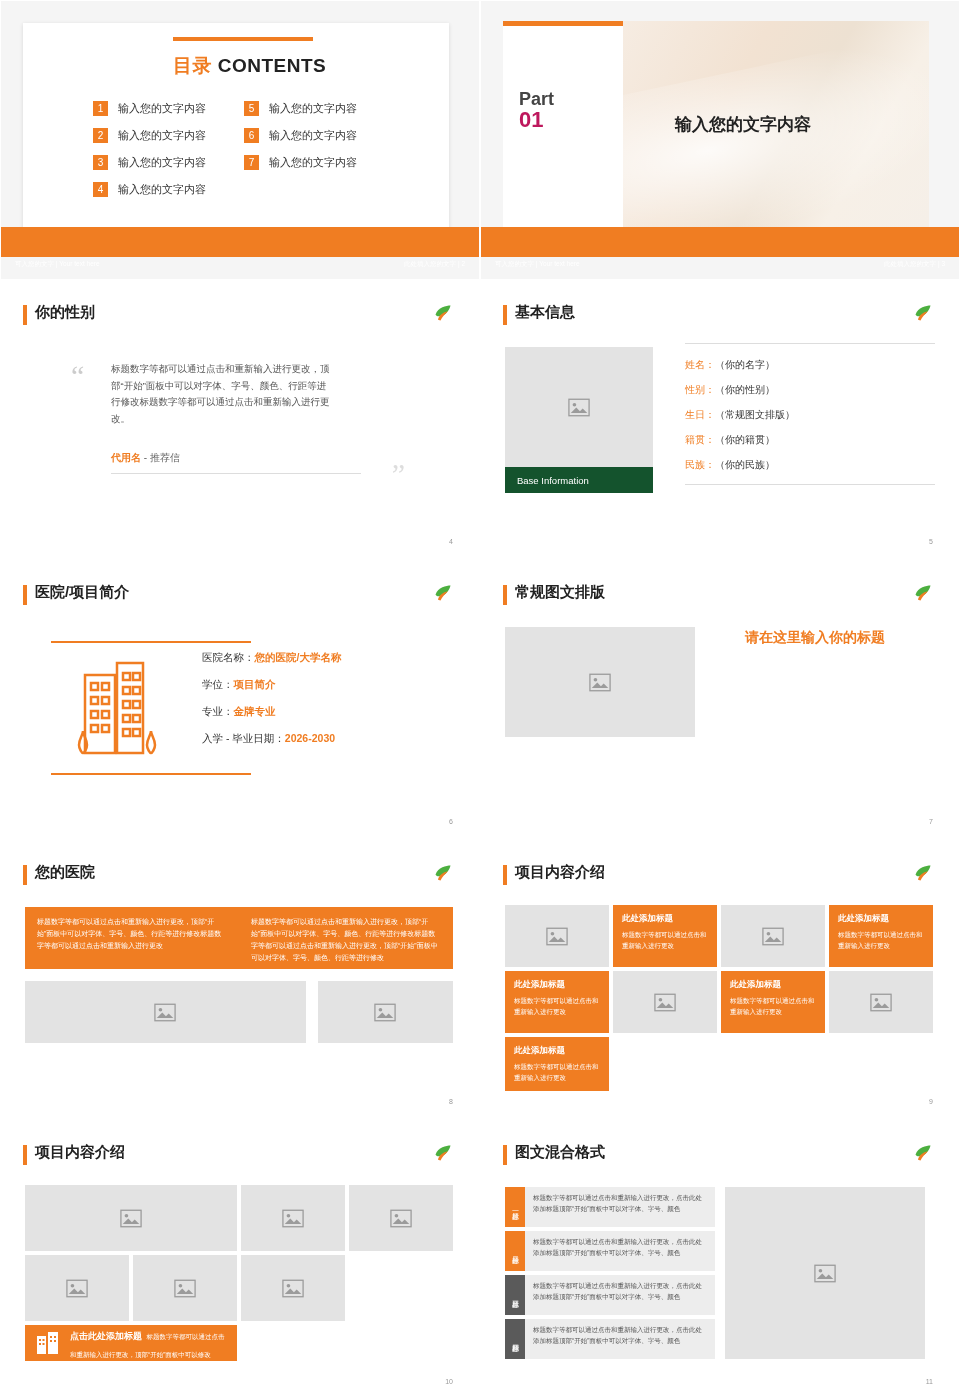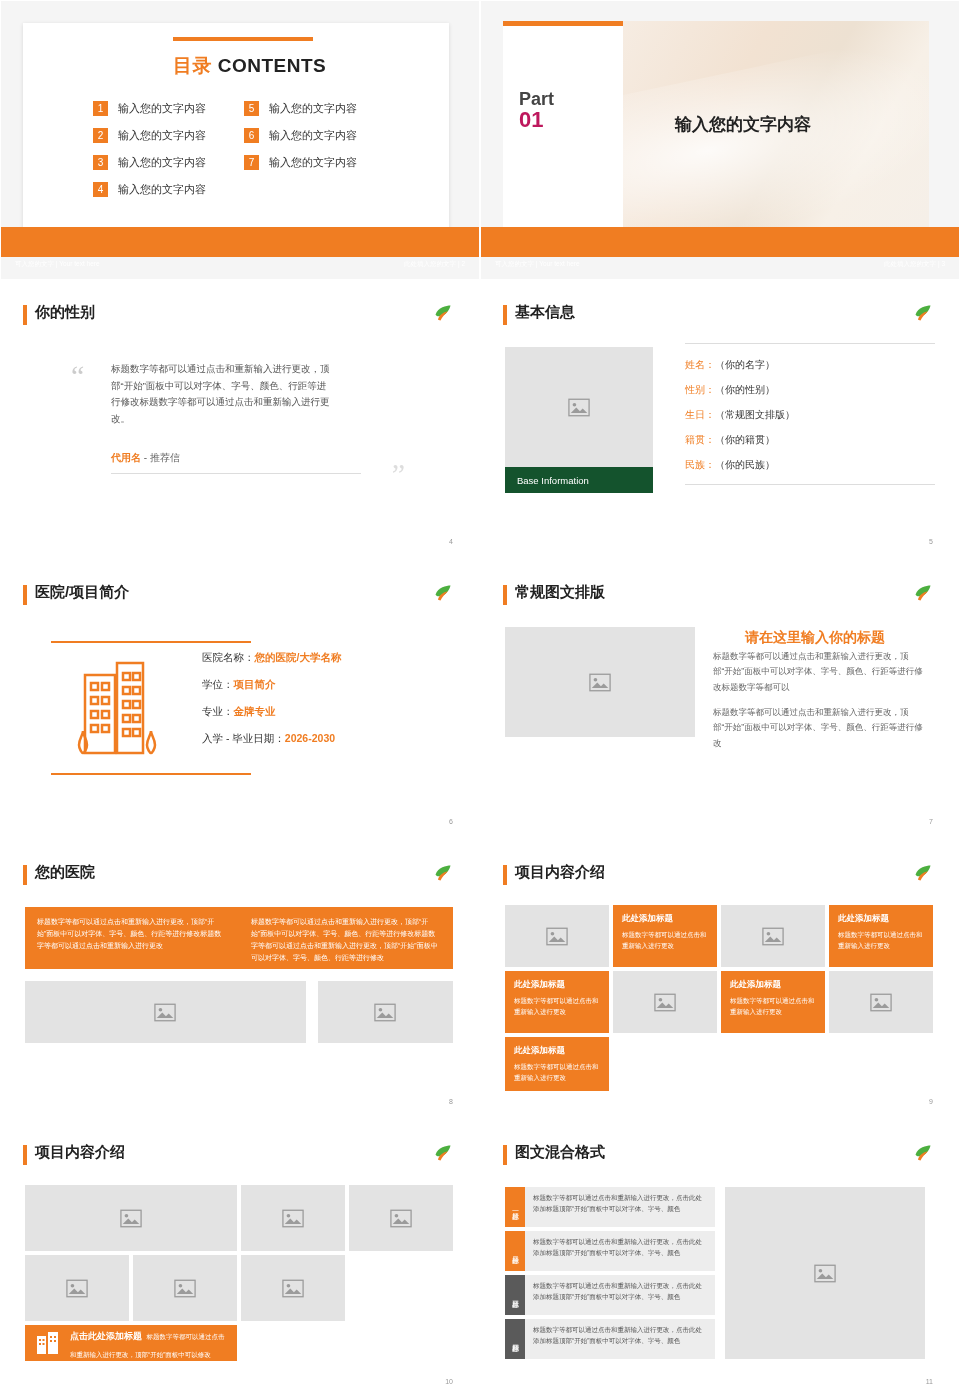--- a/index.html
+++ b/index.html
@@ -339,22 +339,20 @@
         </svg>
     </span>
     <div class="photo imgbox">
       <svg class="ph" viewBox="0 0 24 20">
           <rect x="1" y="1" width="22" height="18" fill="none" stroke="#9b9b9b" stroke-width="1.4"></rect>
           <circle cx="7" cy="7" r="2" fill="#9b9b9b"></circle>
           <path d="M3 16l6-6 4 4 3-3 5 5z" fill="#9b9b9b"></path>
         </svg>
     </div>
     <div class="h3">请在这里输入你的标题</div>
-    <div class="p1">标题数字等都可以通过点击和重新输入进行更改，顶部“开始”面板中可以对字体、字号、颜色、行距等进行修改标题数字等都可以</div>
-    <div class="p2">标题数字等都可以通过点击和重新输入进行更改，顶部“开始”面板中可以对字体、字号、颜色、行距等进行修改</div>
     <div class="pagenum">7</div>
   </div>
 
   <div class="slide cs s8">
     <div class="hbar"></div>
     <h2>您的医院</h2>
     <span class="logo">
       <svg viewBox="0 0 24 24" width="20" height="20">
           <path d="M3 14c3-9 13-11 18-11-2 8-8 13-14 13-2 0-3-1-4-2z" fill="#4caf3f"></path>
           <path d="M6 20c1-5 6-9 12-10-4 4-7 7-9 11z" fill="#f07d22"></path>

